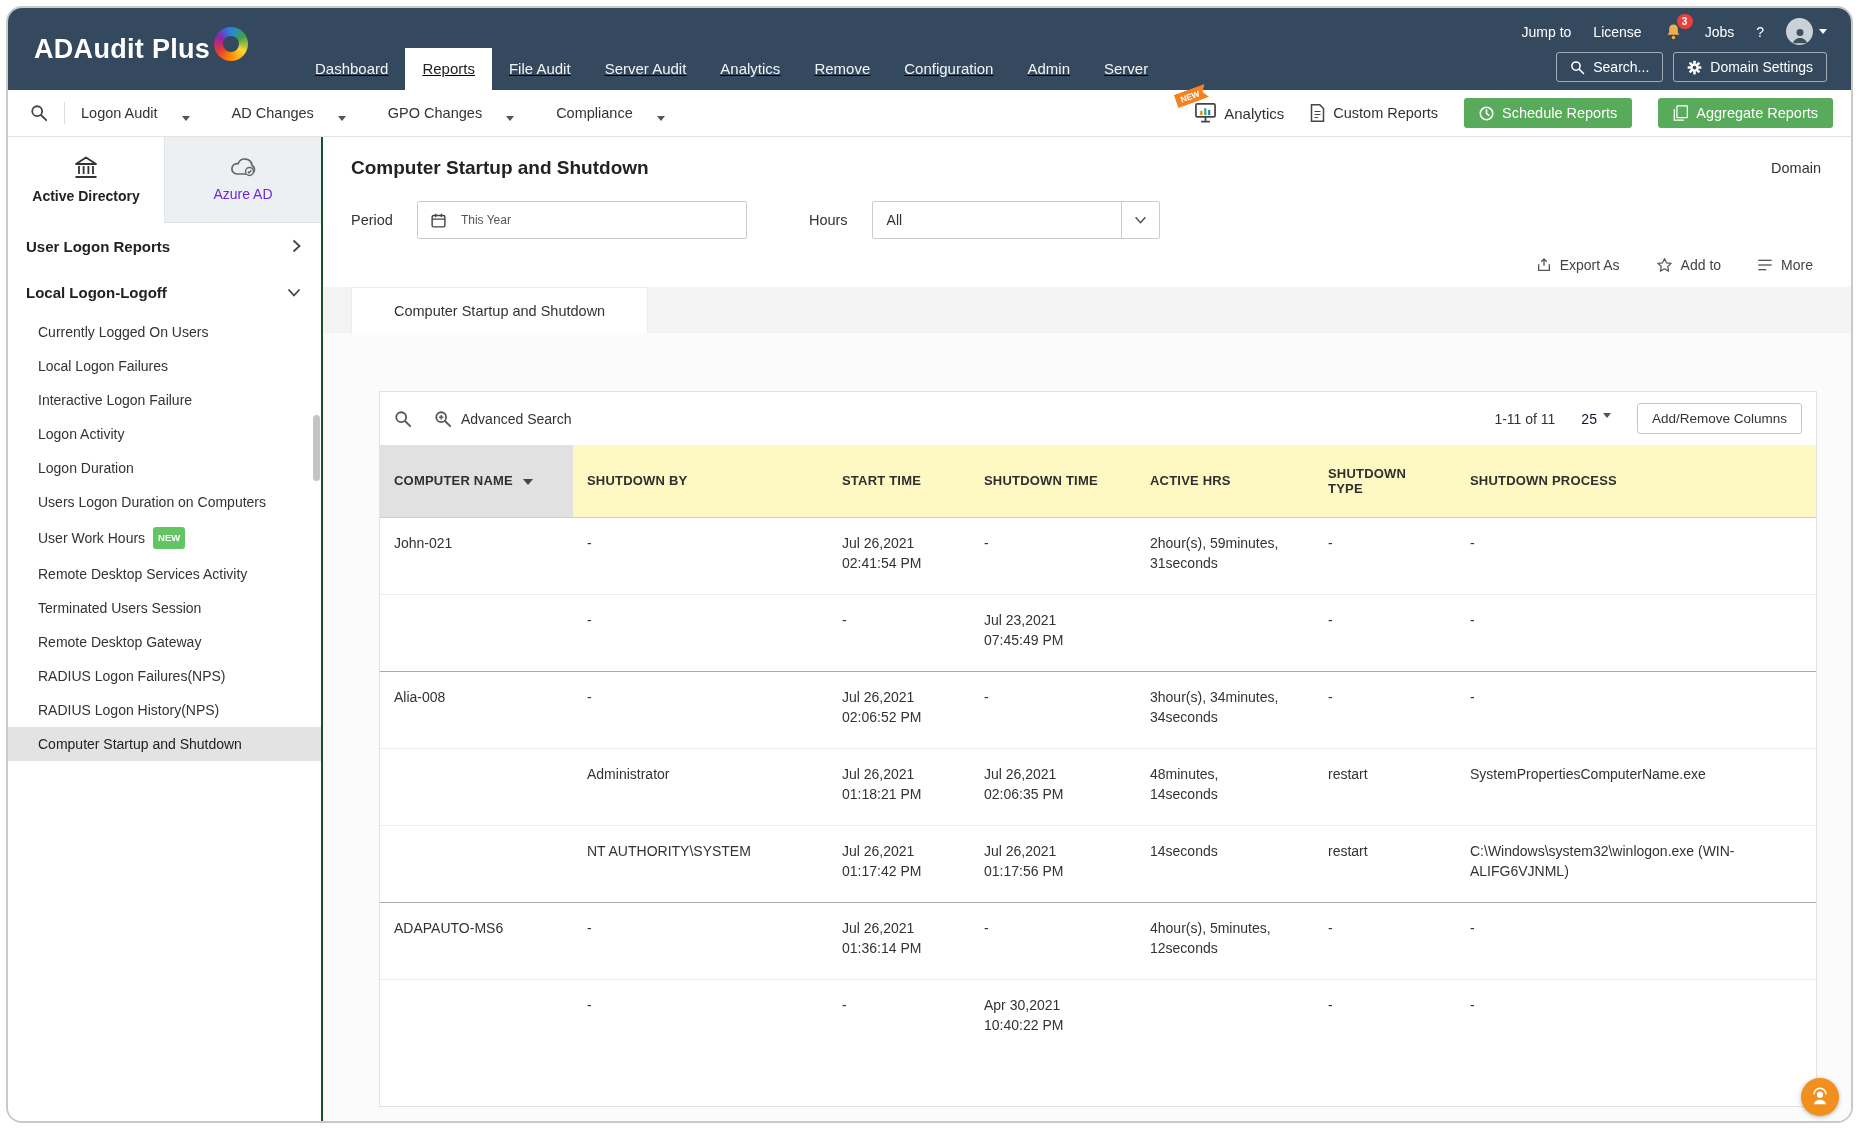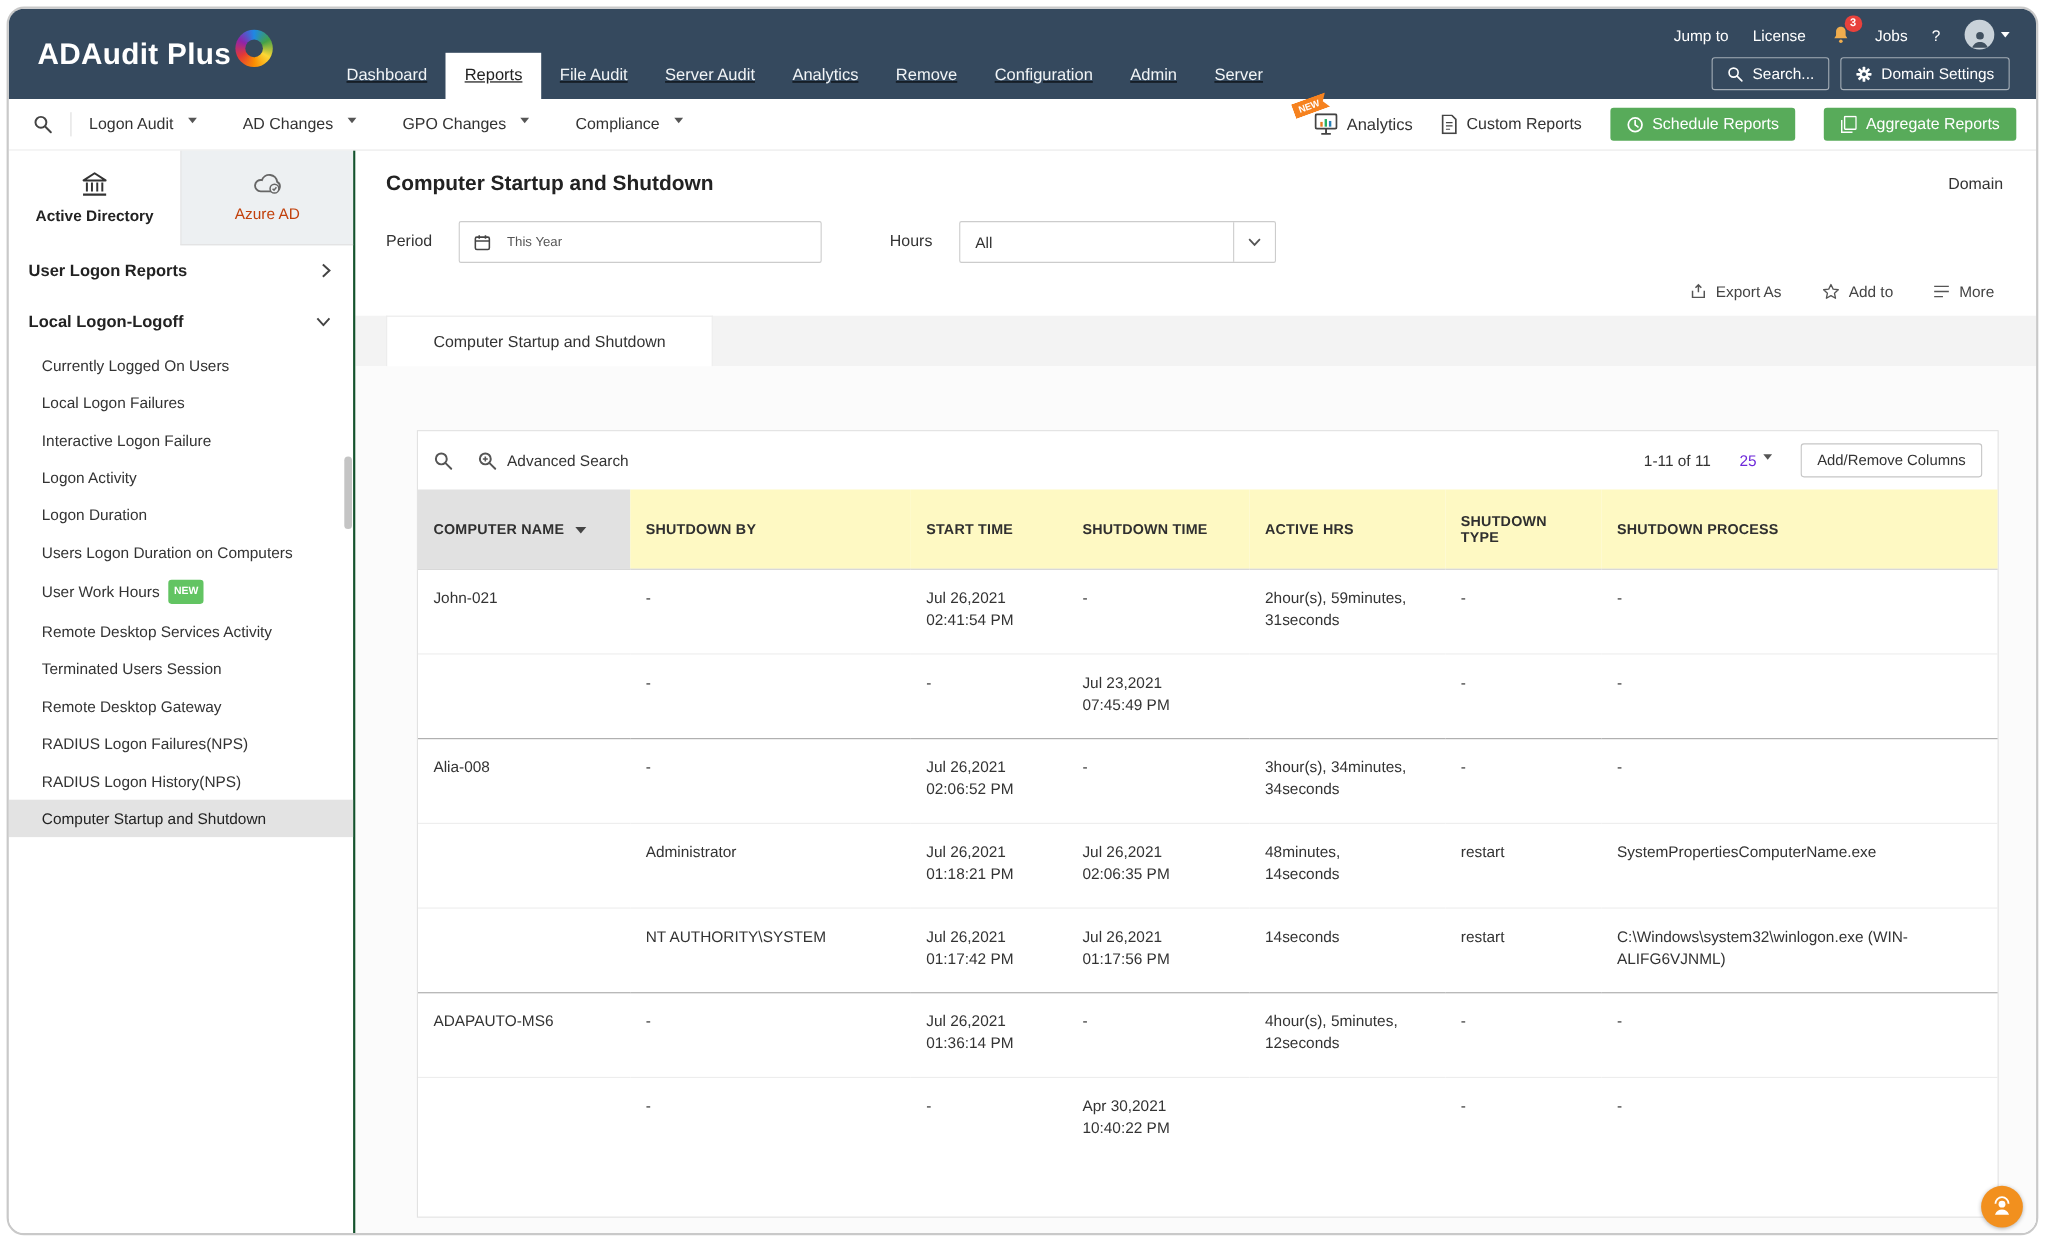--- a/index.html
+++ b/index.html
@@ -32,38 +32,38 @@
 
   .header-btns { position:absolute; top:44px; right:24px; display:flex; gap:10px; }
   .hbtn { display:flex; align-items:center; gap:8px; border:1px solid rgba(255,255,255,.55); border-radius:3px;
     color:#fff; font-size:14px; padding:6px 13px; cursor:pointer; white-space:nowrap; }
 
   
   .toolbar { height:47px; background:#fff; border-bottom:1px solid #e3e3e3; display:flex; align-items:center; padding:0 18px; flex-shrink:0; }
   .tool-search { display:flex; align-items:center; padding:0 4px; cursor:pointer; }
   .tdivider { width:1px; height:22px; background:#ddd; margin:0 16px 0 12px; }
   .report-menus { display:flex; align-items:center; gap:42px; }
-  .menu-item { display:flex; align-items:flex-start; gap:13px; font-size:14.5px; color:#333; cursor:pointer; white-space:nowrap; }
+  .menu-item { display:flex; align-items:flex-end; gap:24px; font-size:14.5px; color:#333; cursor:pointer; white-space:nowrap; }
   .caret { width:0; height:0; border-left:4px solid transparent; border-right:4px solid transparent; border-top:5px solid #555; margin-top:2px; }
   .toolbar-right { margin-left:auto; display:flex; align-items:center; gap:26px; }
   .analytics { position:relative; display:flex; align-items:center; gap:8px; font-size:15px; color:#333; cursor:pointer; margin-left:20px; }
   .new-ribbon { position:absolute; top:-14px; left:-20px; background:#f6821f; color:#fff; font-size:8.5px; font-weight:bold;
     padding:2px 8px 2px 5px; transform:rotate(-20deg); clip-path:polygon(0 0,100% 0,86% 50%,100% 100%,0 100%); }
   .custom-reports { display:flex; align-items:center; gap:8px; font-size:14.5px; color:#333; cursor:pointer; }
   .green-btn { display:flex; align-items:center; gap:8px; background:#58ab5a; color:#fff; font-size:14.5px; padding:7px 15px; border-radius:3px; cursor:pointer; white-space:nowrap; }
 
   
   .body { display:flex; flex:1; min-height:0; }
 
   
   .sidebar { width:315px; flex-shrink:0; border-right:2px solid #14532d; background:#fff; position:relative; }
   .sidebar-tabs { display:flex; height:86px; }
   .sidebar-tab { flex:1; display:flex; flex-direction:column; align-items:center; justify-content:center; gap:9px; font-size:14px; cursor:pointer; }
   .sidebar-tab.active { font-weight:bold; color:#222; background:#fff; }
-  .sidebar-tab.inactive { background:#edf0f2; color:#c2410c; border-left:1px solid #e4e4e4; border-bottom:1px solid #e0e0e0; }
+  .sidebar-tab.inactive { background:#edf0f2; color:#6d28d9; border-left:1px solid #e4e4e4; border-bottom:1px solid #e0e0e0; }
   .section { display:flex; align-items:center; justify-content:space-between; padding:0 20px 0 18px; height:46px;
     font-size:15px; font-weight:bold; color:#222; cursor:pointer; }
   .side-item { padding:8px 18px 8px 30px; font-size:14px; color:#333; line-height:18px; cursor:pointer; display:flex; align-items:center; }
   .side-item.selected { background:#e3e3e3; color:#222; }
   .new-badge { display:inline-block; background:#62c462; color:#fff; font-size:9.5px; font-weight:bold; padding:2px 5px; border-radius:3px; margin-left:8px; }
   .scroll-thumb { position:absolute; top:278px; right:1px; width:7px; height:66px; background:#c4c4c4; border-radius:4px; cursor:pointer; }
 
   
   .main { flex:1; display:flex; flex-direction:column; background:#fff; min-width:0; }
   .title-row { display:flex; align-items:center; justify-content:space-between; padding:20px 30px 6px 28px; }
@@ -88,21 +88,21 @@
   .tab-strip { background:#f3f3f3; display:flex; padding-left:28px; height:46px; }
   .report-tab { background:#fff; display:flex; align-items:center; padding:0 42px; font-size:14.5px; color:#333;
     border:1px solid #ececec; border-bottom:none; cursor:pointer; }
 
   .content-area { flex:1; background:#fbfbfb; padding:58px 34px 14px 56px; overflow:hidden; display:flex; flex-direction:column; }
   .card { background:#fff; border:1px solid #e2e2e2; flex:1; }
   .card-head { display:flex; align-items:center; padding:11px 14px; }
   .adv-search { display:flex; align-items:center; gap:9px; margin-left:22px; font-size:14px; color:#333; cursor:pointer; }
   .card-head-right { margin-left:auto; display:flex; align-items:center; gap:26px; }
   .range { font-size:14px; color:#333; }
-  .pagesize { display:flex; align-items:flex-start; gap:6px; font-size:14px; color:#6d28d9; cursor:pointer; }
+  .pagesize { display:flex; align-items:flex-start; gap:6px; font-size:14px; color:#0f172a; cursor:pointer; }
   .add-remove { border:1px solid #c6c6c6; border-radius:3px; padding:7px 14px; font-size:13.5px; color:#333; background:#fff; cursor:pointer; }
 
   table { width:100%; border-collapse:collapse; table-layout:fixed; }
   thead th { height:72px; background:#fef9c3; border-bottom:1px solid #cfcfcf; text-align:left; vertical-align:middle;
     font-size:13px; font-weight:bold; color:#2f2f2f; padding:0 12px 0 14px; letter-spacing:.2px; cursor:pointer; }
   thead th.sorted { background:#e1e1e1; }
   .sort-caret { display:inline-block; width:0; height:0; border-left:5px solid transparent; border-right:5px solid transparent;
     border-top:6px solid #444; margin-left:10px; vertical-align:middle; }
   tbody td { height:77px; padding:15px 12px 15px 14px; font-size:14px; color:#333; vertical-align:top;
     border-top:1px solid #ededed; white-space:pre-line; line-height:1.45; word-wrap:break-word; }

